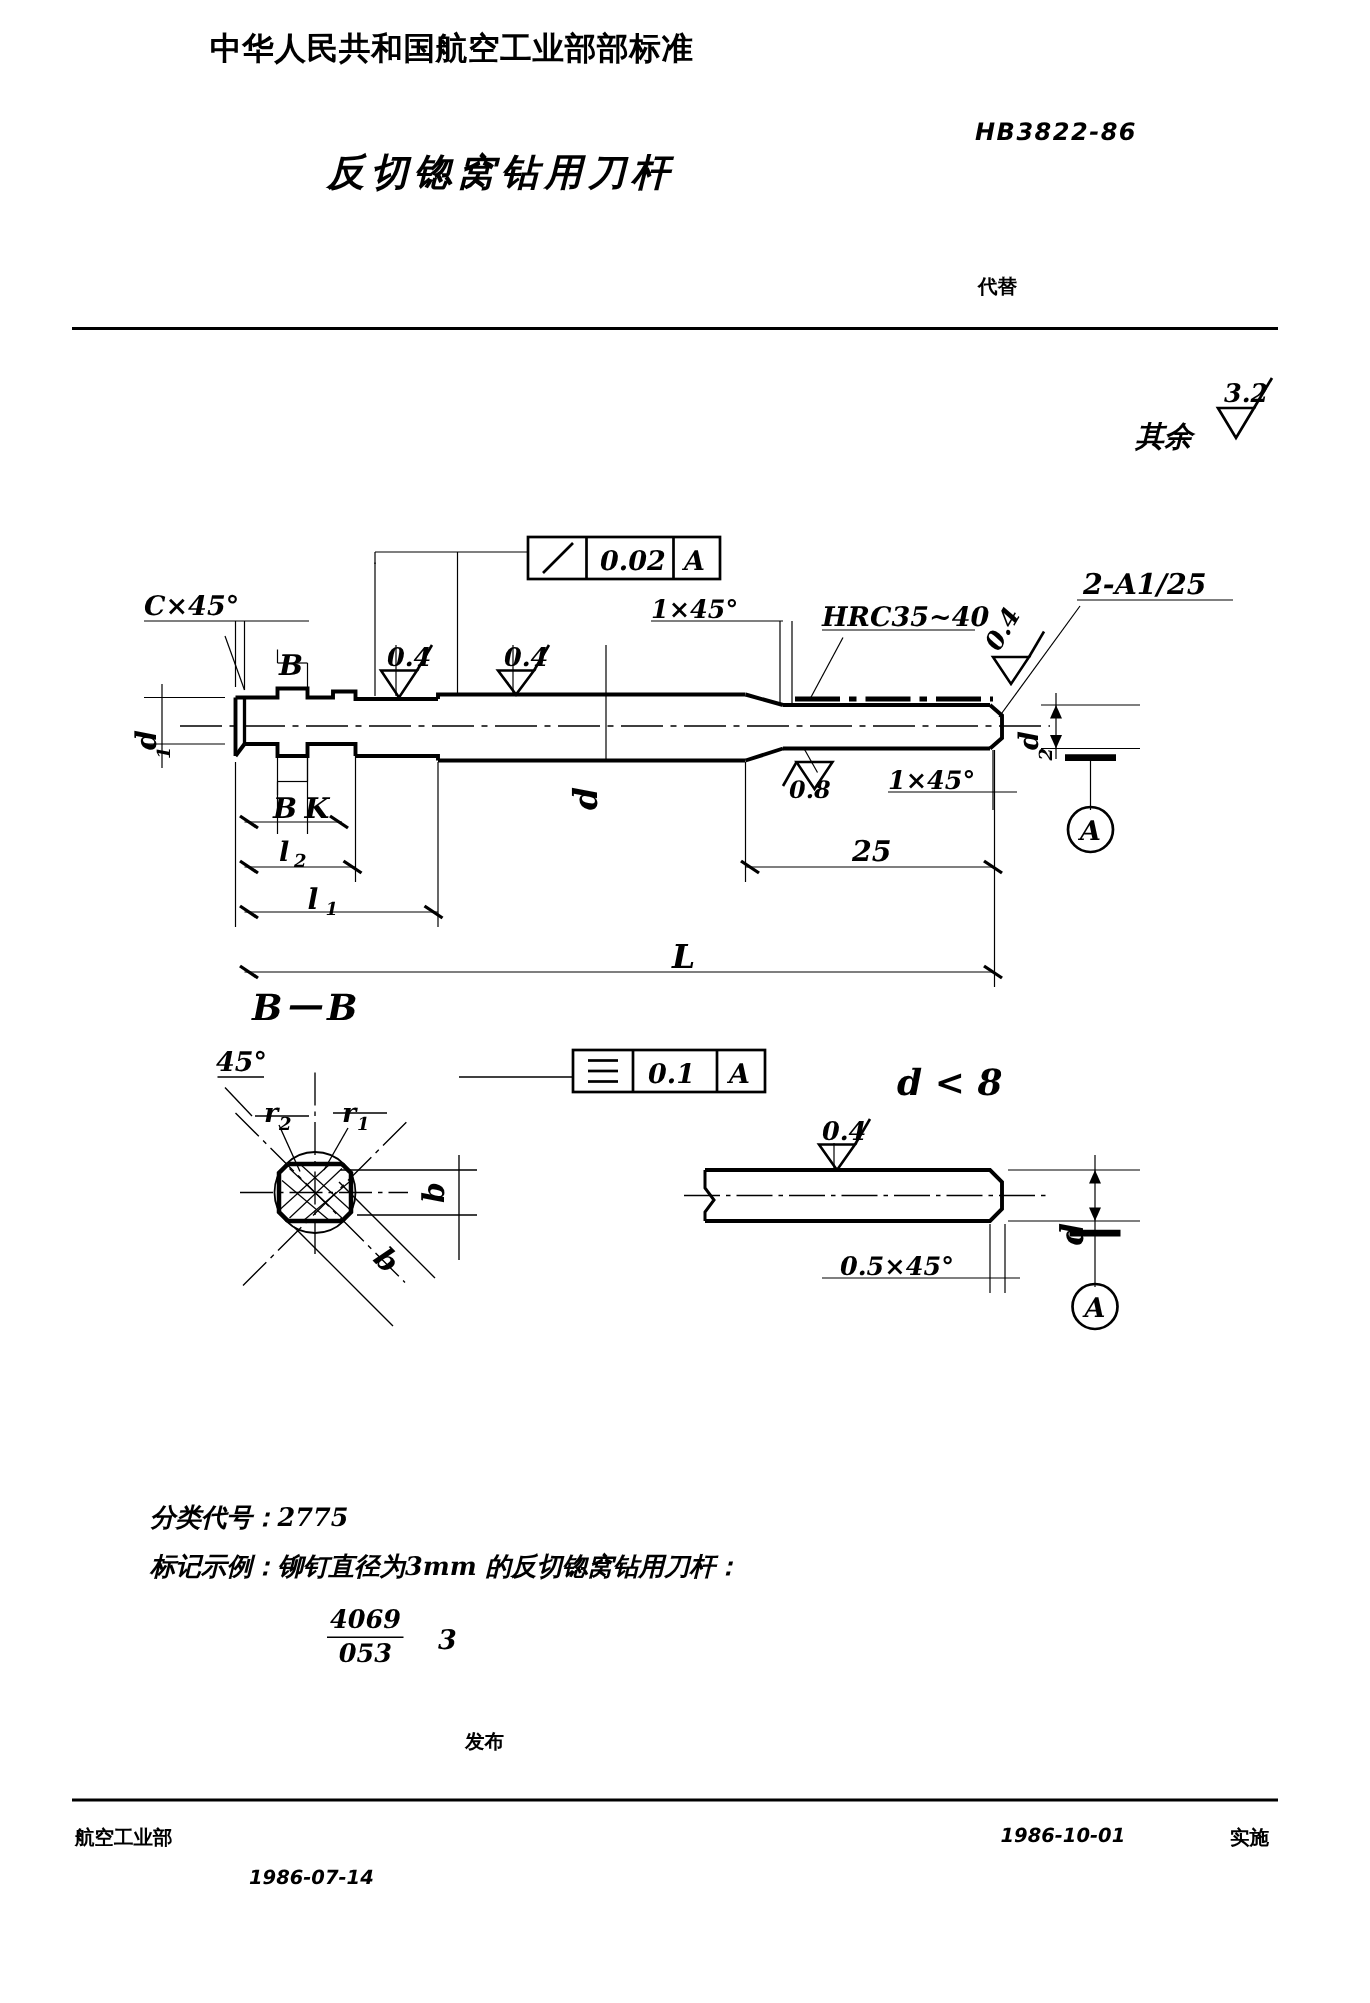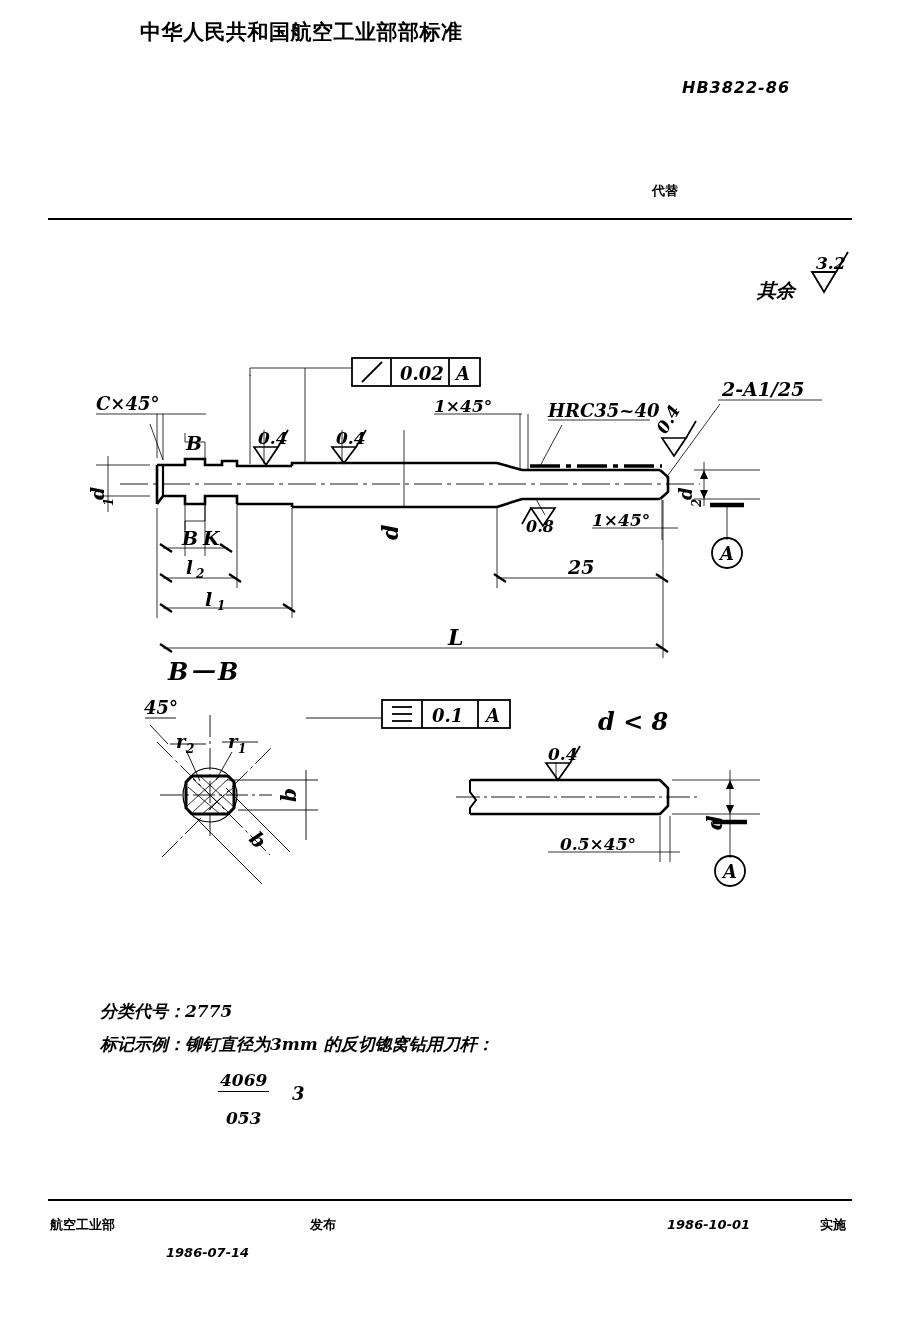--- a/index.html
+++ b/index.html
@@ -39,21 +39,20 @@
     white-space: nowrap;
   }
   .hdr-code {
     left: 650px; top: 78px;
     font-family: "DejaVu Sans", "Liberation Sans", sans-serif;
     font-size: 16px;
     font-weight: bold;
     font-style: italic;
     letter-spacing: 1px;
     white-space: nowrap;
-    margin-left: 32px;
   }
   .hdr-replace {
     left: 652px; top: 138px;
     font-family: "DejaVu Sans", "Liberation Sans", sans-serif;
     font-size: 13px;
     font-weight: bold;
     white-space: nowrap;
     margin-top: 44px;
   }
 
@@ -113,56 +112,57 @@
   .frac {
     left: 218px; top: 1070px;
     display: inline-block;
     text-align: center;
     font-family: "DejaVu Serif", "Liberation Serif", serif;
     font-size: 17px;
     font-weight: bold;
     font-style: italic;
   }
   .frac .num { display:block; padding: 0 2px 1px 2px; }
-  .frac .den { display:block; border-top: 1.6px solid #000; padding: 16px 2px 0 2px; }
+  .frac .den { display:block; border-top: 1.6px solid #000; padding: 1px 2px 0 2px; }
   .frac-size {
     left: 292px; top: 1083px;
     font-family: "DejaVu Serif", "Liberation Serif", serif;
     font-size: 18px;
     font-weight: bold;
     font-style: italic;
   }
 
   
   .ft {
     font-family: "DejaVu Sans", "Liberation Sans", sans-serif;
     font-size: 13px;
     font-weight: bold;
     white-space: nowrap;
   }
   .ft-org   { left: 50px;  top: 1216px; }
   .ft-date1 { left: 166px; top: 1217px; font-style: italic; margin-top: 28px; }
-  .ft-pub   { left: 310px; top: 1216px; }
+  .ft-pub   { left: 310px; top: 1152px; }
   .ft-date2 { left: 655px; top: 1217px; font-style: italic; margin-left: 12px; }
   .ft-impl  { left: 820px; top: 1216px; }
 
   .pageno {
     left: 860px; top: 1283px;
     font-family: Liberation Sans, sans-serif;
     font-size: 22px;
     font-weight: bold;
     font-style: italic;
   }
 </style>
 </head>
 <body>
 
 <div id="page">
 
   <div class="abs hdr-main">中华人民共和国航空工业部部标准</div>
+  <div class="abs hdr-title">反切锪窝钻用刀杆</div>
   <div class="abs hdr-code">HB3822-86</div>
   <div class="abs hdr-replace">代替</div>
 
   <div class="abs rule-top"></div>
   <div class="abs rule-bottom"></div>
 
   <div class="abs gen-rough-label">其余</div>
   <div class="abs gen-rough-val">3.2</div>
 
   <svg class="abs" id="drawing" viewBox="0 0 913 1335">

